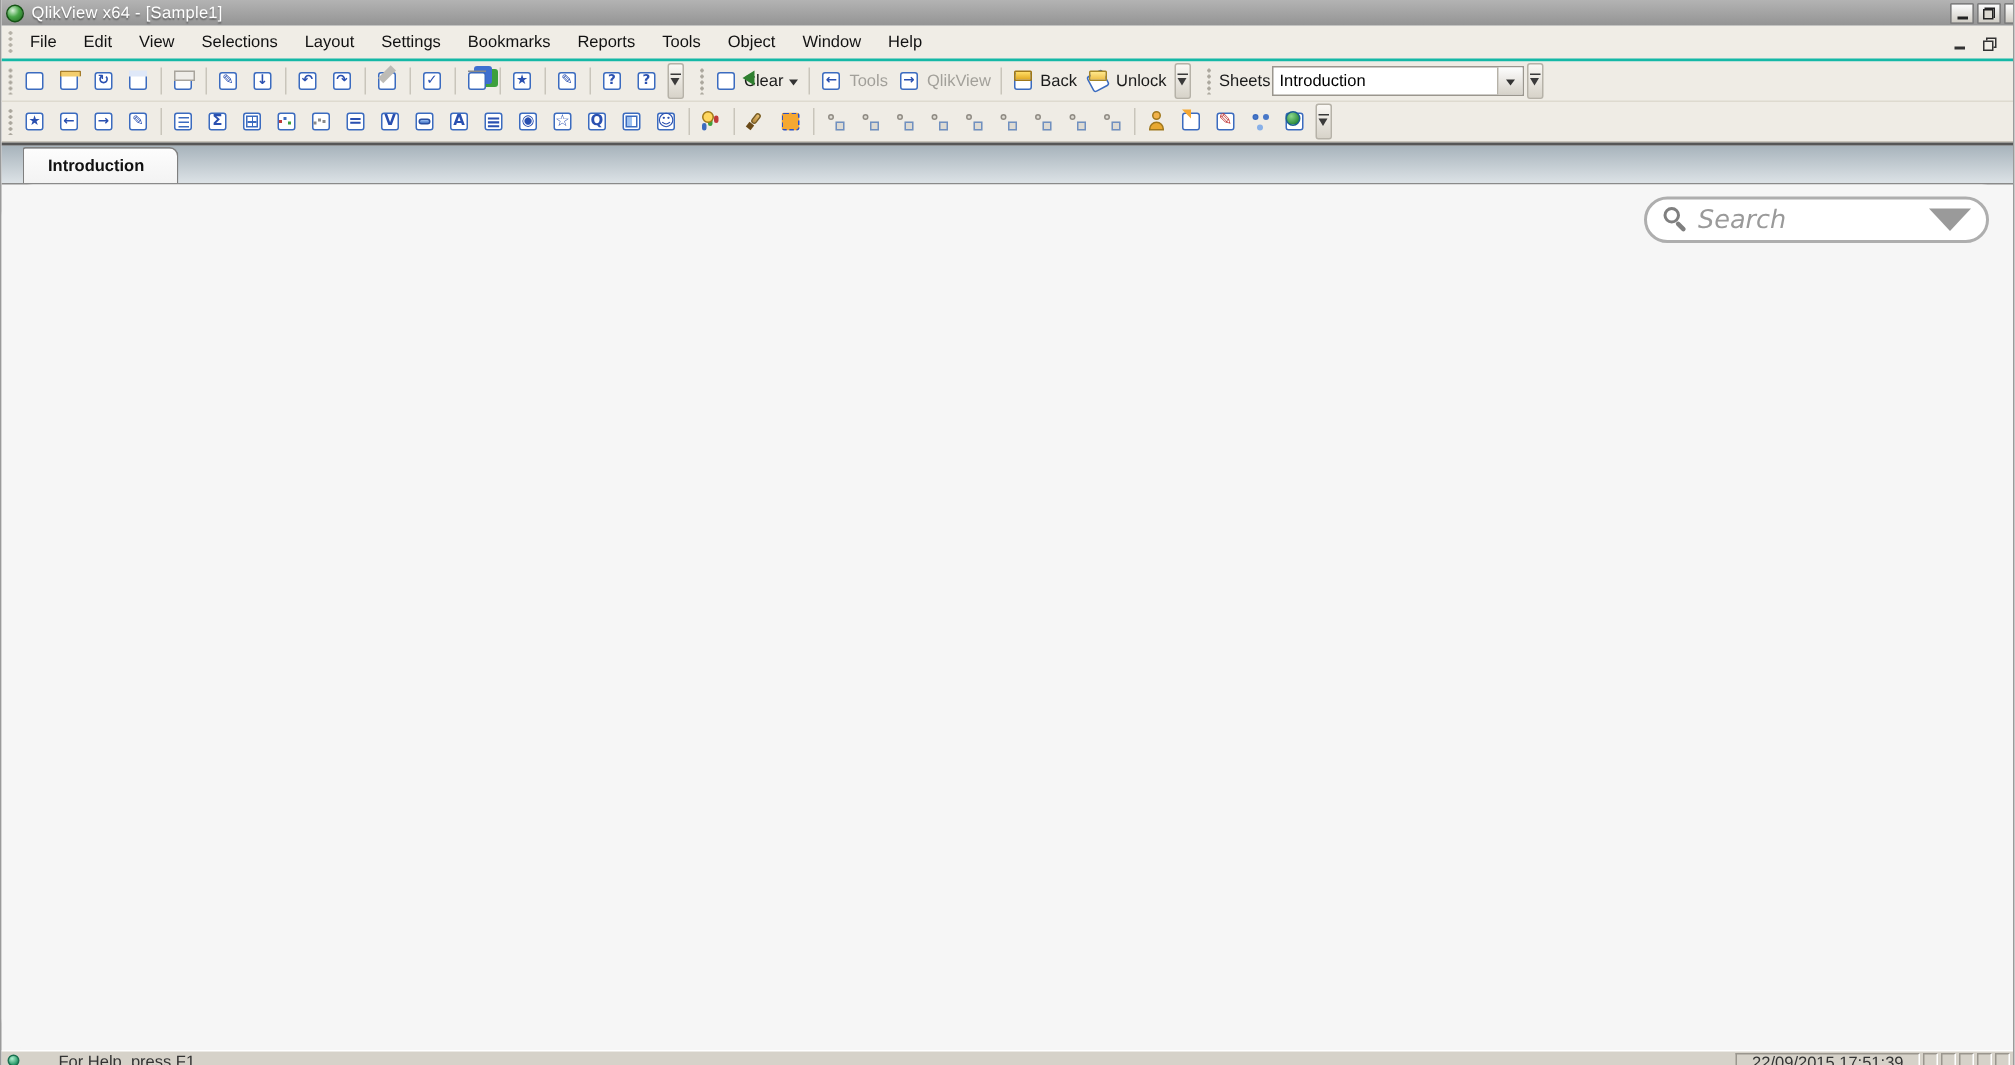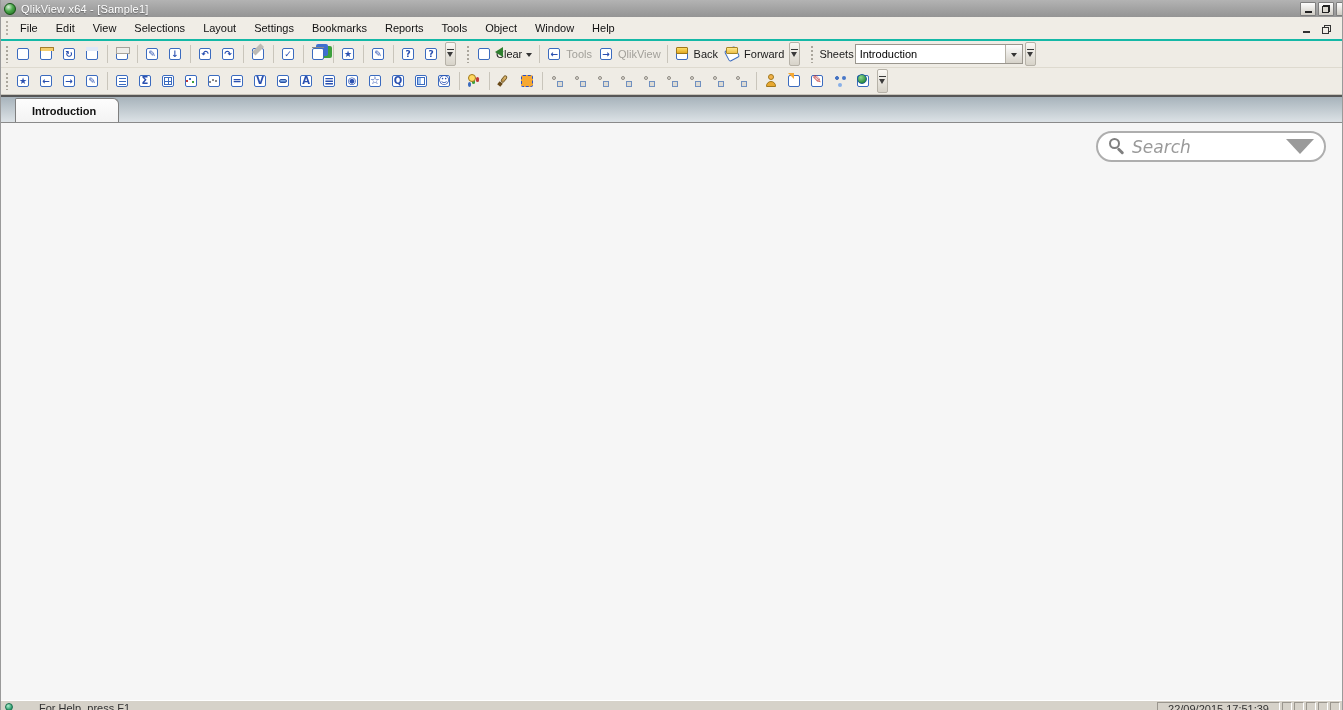--- a/index.html
+++ b/index.html
@@ -307,21 +307,21 @@
         <span class="ic wb i-forward"></span>
         <span class="tlbl">QlikView</span>
       </span>
       <span class="tsep"></span>
       <span class="tbtn">
         <span class="ic wb i-lock"></span>
         <span class="tlbl">Back</span>
       </span>
       <span class="tbtn">
         <span class="ic wb i-unlock"></span>
-        <span class="tlbl">Forward</span>
+        <span class="tlbl">Unlock</span>
       </span>
       <span class="tovf">
         <i class="ovfg"></i>
       </span>
     </div>
   <div class="tgroup">
     <span class="sheets-label">Sheets</span>
     <span class="combo">
       <span class="combo-text">Introduction</span>
       <span class="combo-btn">

